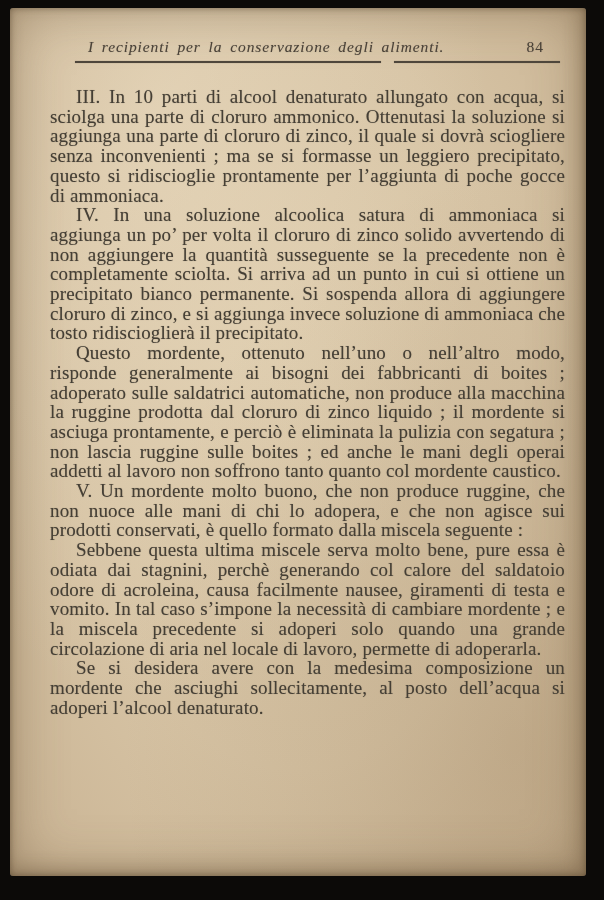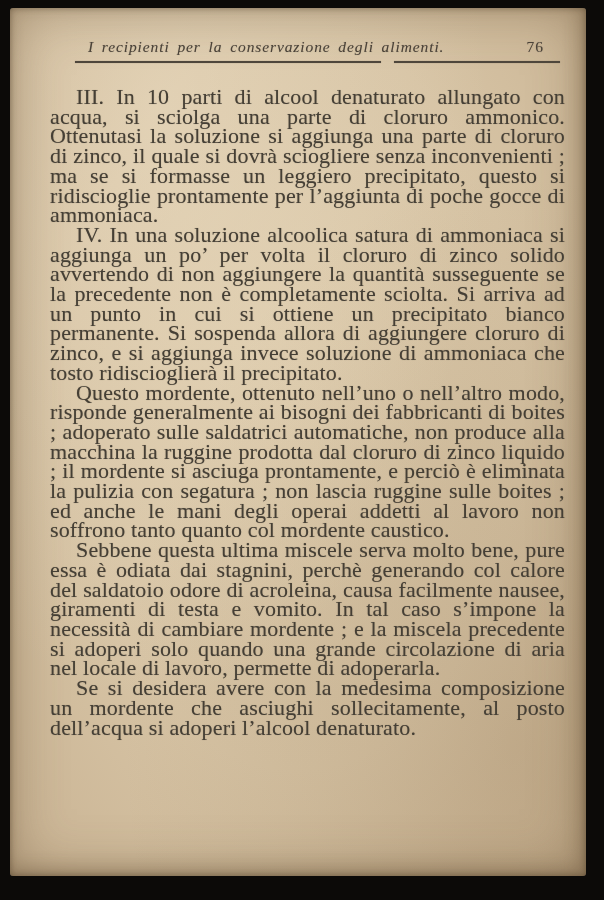--- a/index.html
+++ b/index.html
@@ -57,50 +57,51 @@
     height: 2px;
     background: #4e463b;
     box-shadow: 0 0 1px rgba(78,70,59,0.6);
   }
   .rule-seg-1 { width: 63%; }
   .rule-seg-2 { flex: 1; }
   .body-text {
     margin-top: 24px;
     padding-left: 40px;
     padding-right: 21px;
-    font-size: 22px;
+    font-size: 19px;
     line-height: 19.7px;
     text-align: justify;
     color: #453f35;
     text-shadow: 0 0 1px rgba(69,63,53,0.40);
     letter-spacing: 0.15px;
   }
   .body-text p {
     margin: 0;
     text-indent: 26px;
   }
 </style>
 </head>
 <body>
 
 <div class="scan">
   <div class="paper">
 
     <div class="running-head">
       <span class="head-title">I recipienti per la conservazione degli alimenti.</span>
-      <span class="head-page">76</span>
+      <span class="head-page">84</span>
     </div>
 
     <div class="head-rule">
       <span class="rule-seg rule-seg-1"></span>
       <span class="rule-seg rule-seg-2"></span>
     </div>
 
     <div class="body-text">
       <p>III. In 10 parti di alcool denaturato allungato con acqua, si sciolga una parte di cloruro ammonico. Ottenutasi la soluzione si aggiunga una parte di cloruro di zinco, il quale si dovrà sciogliere senza inconvenienti ; ma se si formasse un leggiero precipitato, questo si ridiscioglie prontamente per l’aggiunta di poche gocce di ammoniaca.</p>
       <p>IV. In una soluzione alcoolica satura di ammoniaca si aggiunga un po’ per volta il cloruro di zinco solido avvertendo di non aggiungere la quantità susseguente se la precedente non è completamente sciolta. Si arriva ad un punto in cui si ottiene un precipitato bianco permanente. Si sospenda allora di aggiungere cloruro di zinco, e si aggiunga invece soluzione di ammoniaca che tosto ridiscioglierà il precipitato.</p>
       <p>Questo mordente, ottenuto nell’uno o nell’altro modo, risponde generalmente ai bisogni dei fabbricanti di boites ; adoperato sulle saldatrici automatiche, non produce alla macchina la ruggine prodotta dal cloruro di zinco liquido ; il mordente si asciuga prontamente, e perciò è eliminata la pulizia con segatura ; non lascia ruggine sulle boites ; ed anche le mani degli operai addetti al lavoro non soffrono tanto quanto col mordente caustico.</p>
+      <p>V. Un mordente molto buono, che non produce ruggine, che non nuoce alle mani di chi lo adopera, e che non agisce sui prodotti conservati, è quello formato dalla miscela seguente :</p>
       <p>Sebbene questa ultima miscele serva molto bene, pure essa è odiata dai stagnini, perchè generando col calore del saldatoio odore di acroleina, causa facilmente nausee, giramenti di testa e vomito. In tal caso s’impone la necessità di cambiare mordente ; e la miscela precedente si adoperi solo quando una grande circolazione di aria nel locale di lavoro, permette di adoperarla.</p>
       <p>Se si desidera avere con la medesima composizione un mordente che asciughi sollecitamente, al posto dell’acqua si adoperi l’alcool denaturato.</p>
     </div>
 
   </div>
 </div>
 
 </body></html>

